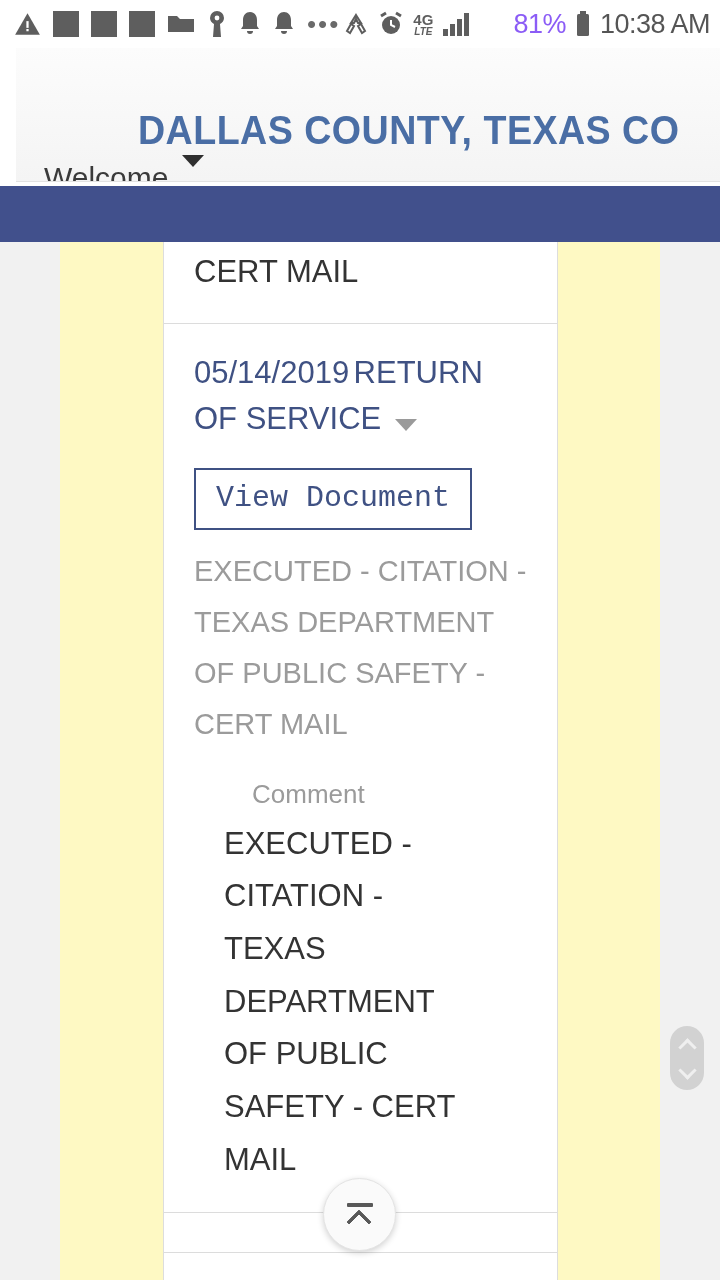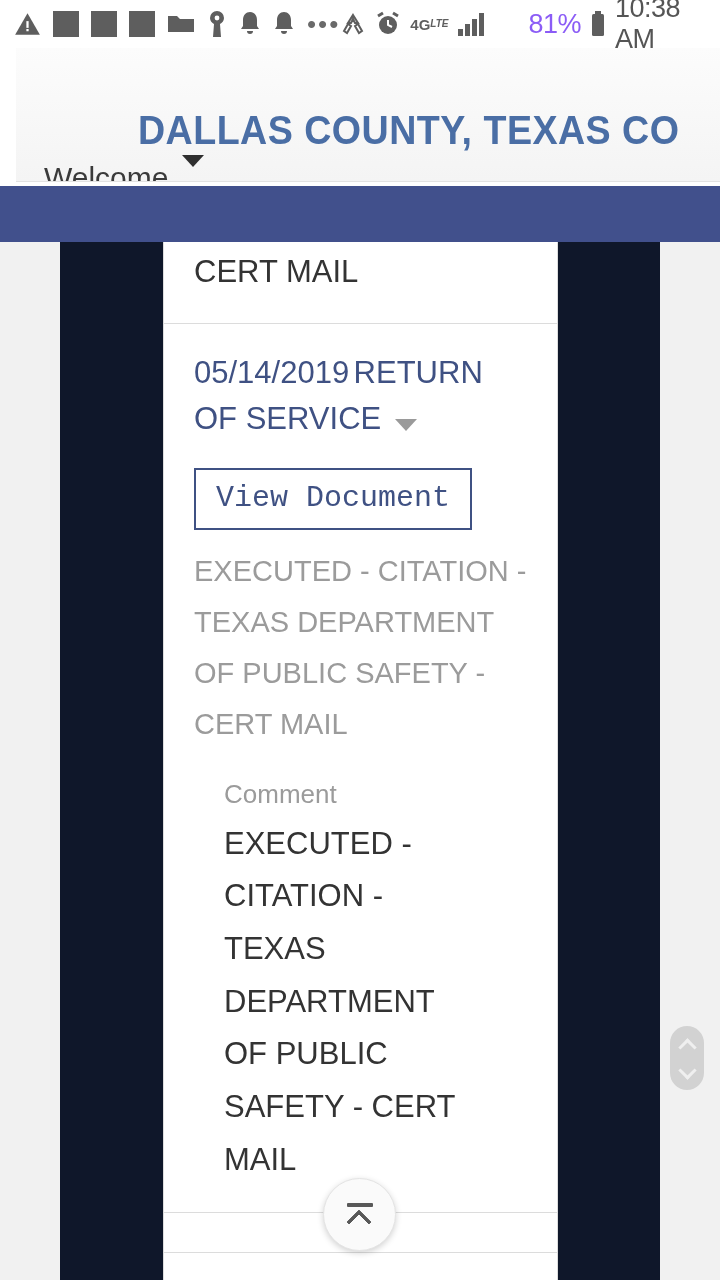--- a/index.html
+++ b/index.html
@@ -18,21 +18,21 @@
     color:#5a5a5a;
   }
   .sb-left{ display:flex; align-items:center; gap:12px; padding-left:14px; }
   .sb-right{ display:flex; align-items:center; gap:9px; margin-left:auto; padding-right:10px; }
   .sb-ico{ display:inline-flex; align-items:center; justify-content:center; }
   .sq{ width:26px; height:26px; background:#5e5e5e; display:block; }
   .sb-time{ font-size:27px; color:#555; letter-spacing:-0.5px; }
   .sb-batt{ font-size:27px; color:#8b5cf6; letter-spacing:-0.5px;margin-left:32px; }
   .dots{ letter-spacing:2px; font-size:26px; color:#6a6a6a; line-height:10px; }
   .lte{ font-size:12px; font-weight:bold; color:#5e5e5e; line-height:1;
-        display:flex; flex-direction:row; align-items:center; }
+        display:flex; flex-direction:column; align-items:center; }
   .lte b{ font-size:15px; }
   .lte i{ font-size:10px; font-style:italic; }
 
   
   .appheader{
     position:absolute; top:48px; left:16px; width:720px; height:134px;
     background:linear-gradient(#fcfcfc,#f4f4f4);
     border-bottom:1px solid #e2e2e2;
     overflow:hidden;
   }
@@ -62,21 +62,21 @@
     background:#41508c;
   }
 
   
   .pagebody{
     position:absolute; top:242px; left:0; width:720px; height:1038px;
     background:#f1f1f1;
   }
   .panel{
     position:absolute; top:0; left:60px; width:600px; height:1038px;
-    background:#0f172a;
+    background:#fef9c3;
   }
   .table{
     position:absolute; top:0; left:103px; width:395px; height:1038px;
     background:#ffffff;
     border-left:1px solid #dddddd;
     border-right:1px solid #dddddd;
   }
   .row{
     border-bottom:1px solid #dcdcdc;
     padding:0 30px;
@@ -108,21 +108,21 @@
     padding:13px 20px 15px 20px;
     font-family:Liberation Mono, monospace;
     line-height:1;
     cursor:pointer;
   }
   .desc{
     margin-top:16px;
     font-size:29px; color:#9b9b9b; line-height:1.76;
   }
   .comment-block{ margin-top:28px; padding-left:30px; }
-  .comment-label{ font-size:26px; color:#9b9b9b; line-height:1.3; }
+  .comment-label{ font-size:26px; color:#9b9b9b; line-height:1.3;margin-left:28px; }
   .comment-value{
     font-size:31px; color:#333333; line-height:1.70; margin-top:6px;
     max-width:250px;
   }
 
   
   .scrollhandle{
     position:absolute; top:784px; left:670px;
     width:34px; height:64px;
     background:#d2d2d2; border-radius:17px;

